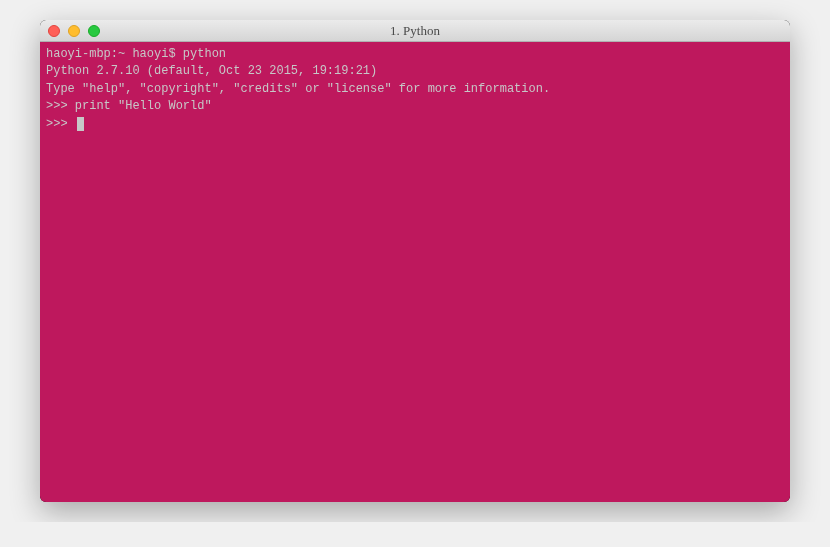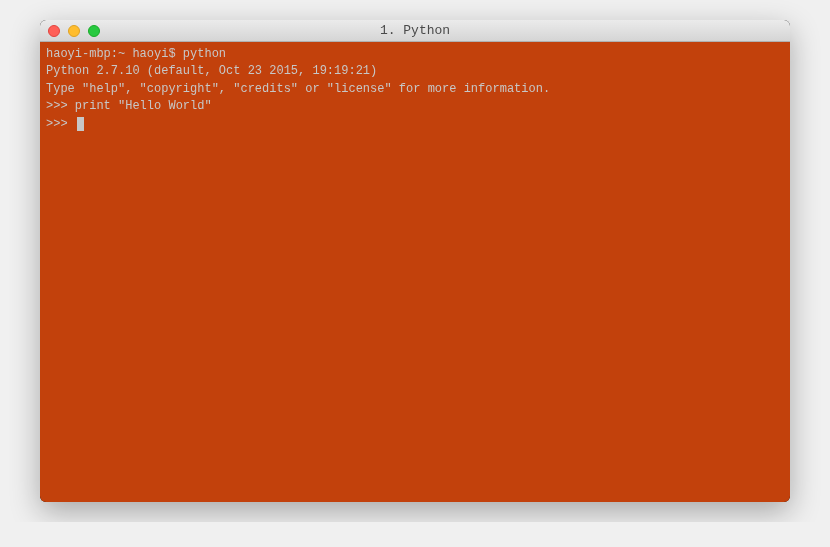--- a/index.html
+++ b/index.html
@@ -43,26 +43,26 @@
     }
     .traffic-light.close { background: #ff5f57; border: 0.5px solid #e0443e; }
     .traffic-light.minimize { background: #ffbd2e; border: 0.5px solid #dea123; }
     .traffic-light.zoom { background: #28c940; border: 0.5px solid #1aab29; }
     .title {
       position: absolute;
       left: 0;
       right: 0;
       text-align: center;
       font-size: 13px;
-      font-family: Liberation Mono, monospace;
+      font-family: Liberation Serif, serif;
       color: #4a4a4a;
       pointer-events: none;
     }
     .terminal-body {
-      background: #c2410c;
+      background: #be185d;
       color: #c7c7c7;
       font-size: 12px;
       line-height: 1.45;
       padding: 4px 6px;
       min-height: 460px;
       font-family: Menlo, Monaco, "Courier New", monospace;
     }
     .terminal-line {
       white-space: pre-wrap;
     }

